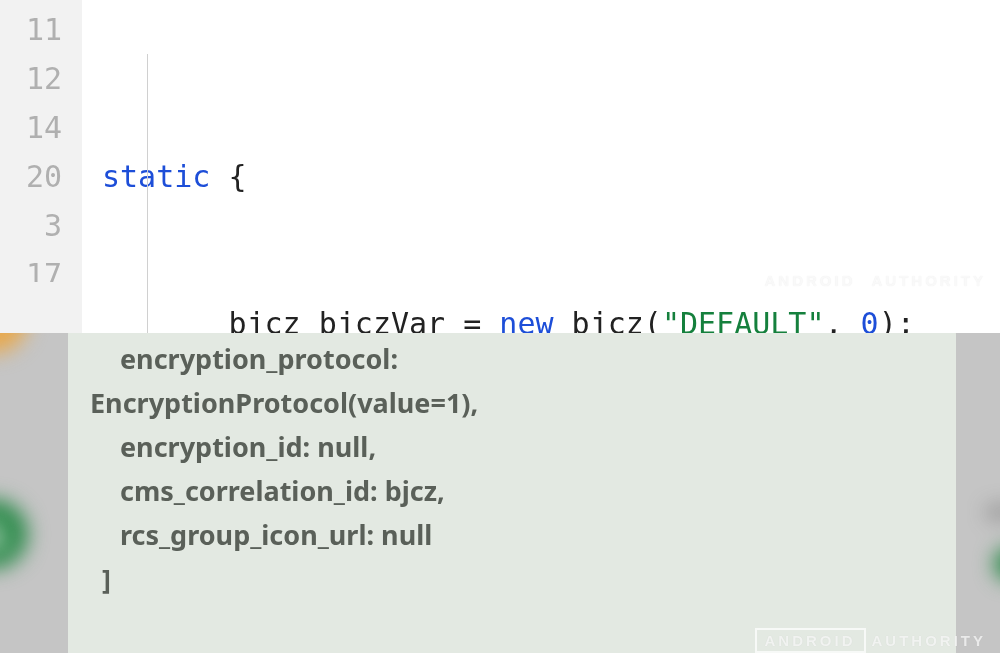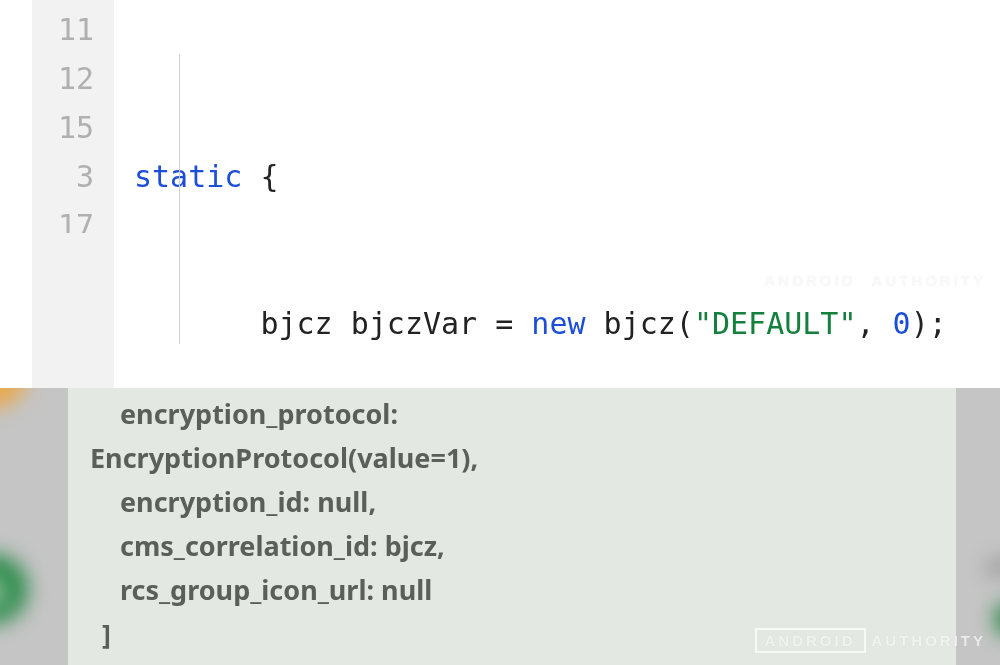--- a/index.html
+++ b/index.html
@@ -8,23 +8,22 @@
     height: 665px;
     font-family: 'Menlo', 'Consolas', 'Courier New', monospace;
     background: #fff;
     overflow: hidden;
     position: relative;
   }
 
   
   .editor {
     display: flex;
-    height: 388px;
+    height: 333px;
     background: #fff;
-    margin-left: 32px;
   }
   .gutter {
     width: 82px;
     background: #f2f2f2;
     padding-top: 5px;
   }
   .lineno {
     color: #b0b0b0;
     font-size: 30px;
     text-align: right;
@@ -140,21 +139,22 @@
   .watermark.wm1 { right: 14px; top: 268px; }
   .watermark.wm2 { right: 14px; top: 628px; }
 </style>
 </head>
 <body>
 
 <div class="editor">
   <div class="gutter">
     <div class="lineno">11</div>
     <div class="lineno">12</div>
-    <div class="lineno">15</div>
+    <div class="lineno">14</div>
+    <div class="lineno">20</div>
     <div class="lineno">3</div>
     <div class="lineno partial">17</div>
   </div>
   <div class="code">
     <div class="indent-guide"></div>
     <div class="codeline"><span class="kw">static</span><span> {</span></div>
     <div class="codeline"><span>       bjcz bjczVar = </span><span class="kw">new</span><span> bjcz(</span><span class="str">"DEFAULT"</span><span>, </span><span class="num">0</span><span>);</span></div>
     <div class="codeline">       a = bjczVar;</div>
     <div class="codeline"><span>       bjcz bjczVar2 = </span><span class="kw">new</span><span> bjcz(</span><span class="str">"MLS"</span><span>, </span><span class="num">1</span><span>);</span></div>
     

